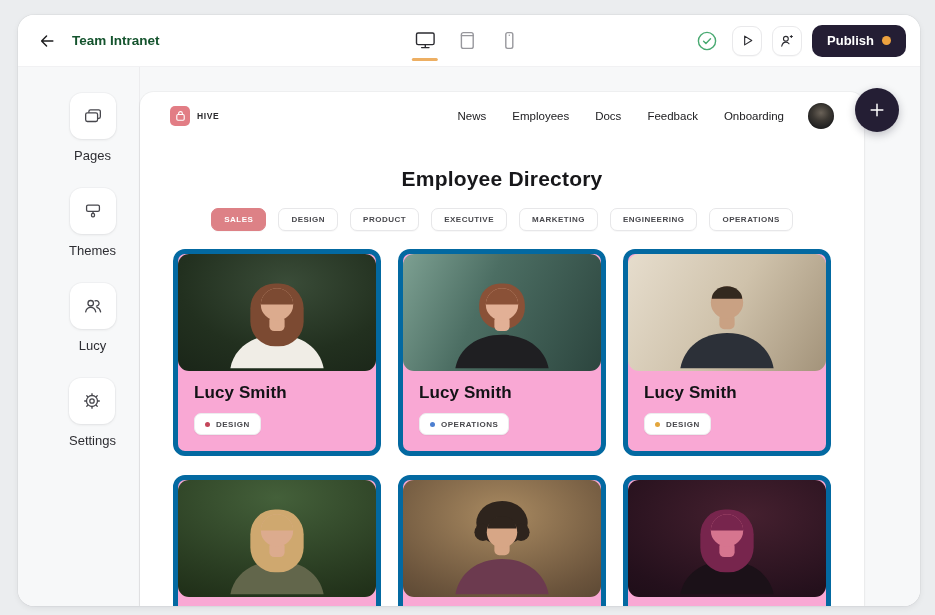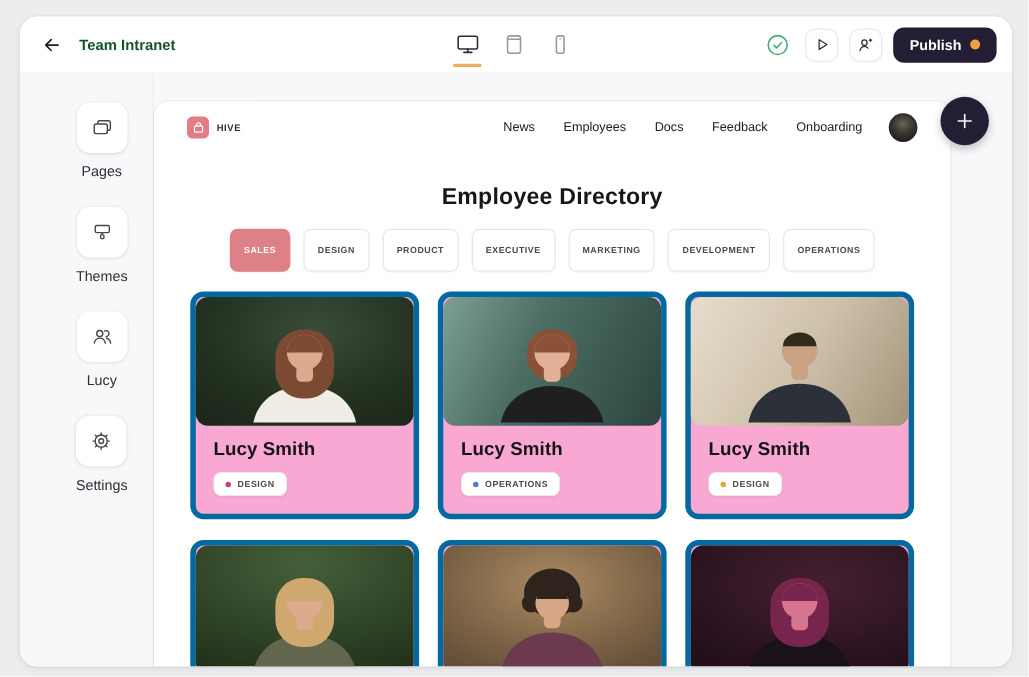--- a/index.html
+++ b/index.html
@@ -63,21 +63,21 @@
     display:flex; align-items:center; justify-content:center; }
   .brand-name { font-size:8.5px; font-weight:700; letter-spacing:.6px; color:#2b2b2e; }
   .nav-links { margin-left:auto; display:flex; gap:26px; align-items:center; }
   .nav-link { font-size:11.5px; color:#202023; cursor:pointer; }
   .site-avatar { width:26px; height:26px; border-radius:50%; margin-left:24px; cursor:pointer;
     background:radial-gradient(60% 55% at 50% 38%, #6a6258 0%, #3c3833 55%, #232323 100%);
     box-shadow:inset 0 0 0 1px rgba(0,0,0,.15); }
   .site-heading { margin-top:27px; text-align:center; font-size:21px; font-weight:800; color:#17171a;
     letter-spacing:.2px; }
   .filters { display:flex; justify-content:center; gap:12px; margin-top:17px; }
-  .filter { height:39px; padding:0 12px; display:flex; align-items:center; border-radius:7px;
+  .filter { height:23px; padding:0 12px; display:flex; align-items:center; border-radius:7px;
     border:1px solid #e7e7e9; background:#fff; color:#48484d; font-size:8px; font-weight:700;
     letter-spacing:.5px; cursor:pointer; box-shadow:0 1px 1px rgba(0,0,0,.03);
     font-family:"Liberation Sans", sans-serif; }
   .filter.active { background:#dd8186; border-color:#dd8186; color:#fff; }
   .grid { display:grid; grid-template-columns:repeat(3, 1fr); gap:19px 17px; padding:18px 33px 40px; }
   .card { background:#f9a8d4; border:5px solid #0369a1; border-radius:12px; cursor:pointer; }
   .photo { height:117px; border-radius:11px; position:relative; overflow:hidden;
     background:var(--pbg, #ddd); }
   .photo svg.person { position:absolute; inset:0; width:100%; height:100%; display:block; }
   .photo .hair { fill:var(--hair, #555); }
@@ -226,21 +226,21 @@
         </div>
 
         <div class="site-heading">Employee Directory</div>
 
         <div class="filters">
           <button class="filter active">SALES</button>
           <button class="filter">DESIGN</button>
           <button class="filter">PRODUCT</button>
           <button class="filter">EXECUTIVE</button>
           <button class="filter">MARKETING</button>
-          <button class="filter">DEVELOPMENT</button>
+          <button class="filter">ENGINEERING</button>
           <button class="filter">OPERATIONS</button>
         </div>
 
         <div class="grid">
 
           <div class="card">
             <div class="photo" style="--pbg:radial-gradient(120% 130% at 55% 25%,#3a4c38 0%,#22301f 45%,#131c12 100%);--hair:#7c4a32;--skin:#dcab8e;--shirt:#f0ede6">
               <svg class="person" viewBox="0 0 208 117">
                 <path class="shirt" d="M104,82c-26,0-45,14-49,35h98c-4,-21-23,-35-49,-35z"></path>
                 <rect class="hair" x="76" y="28" width="56" height="66" rx="26"></rect>

